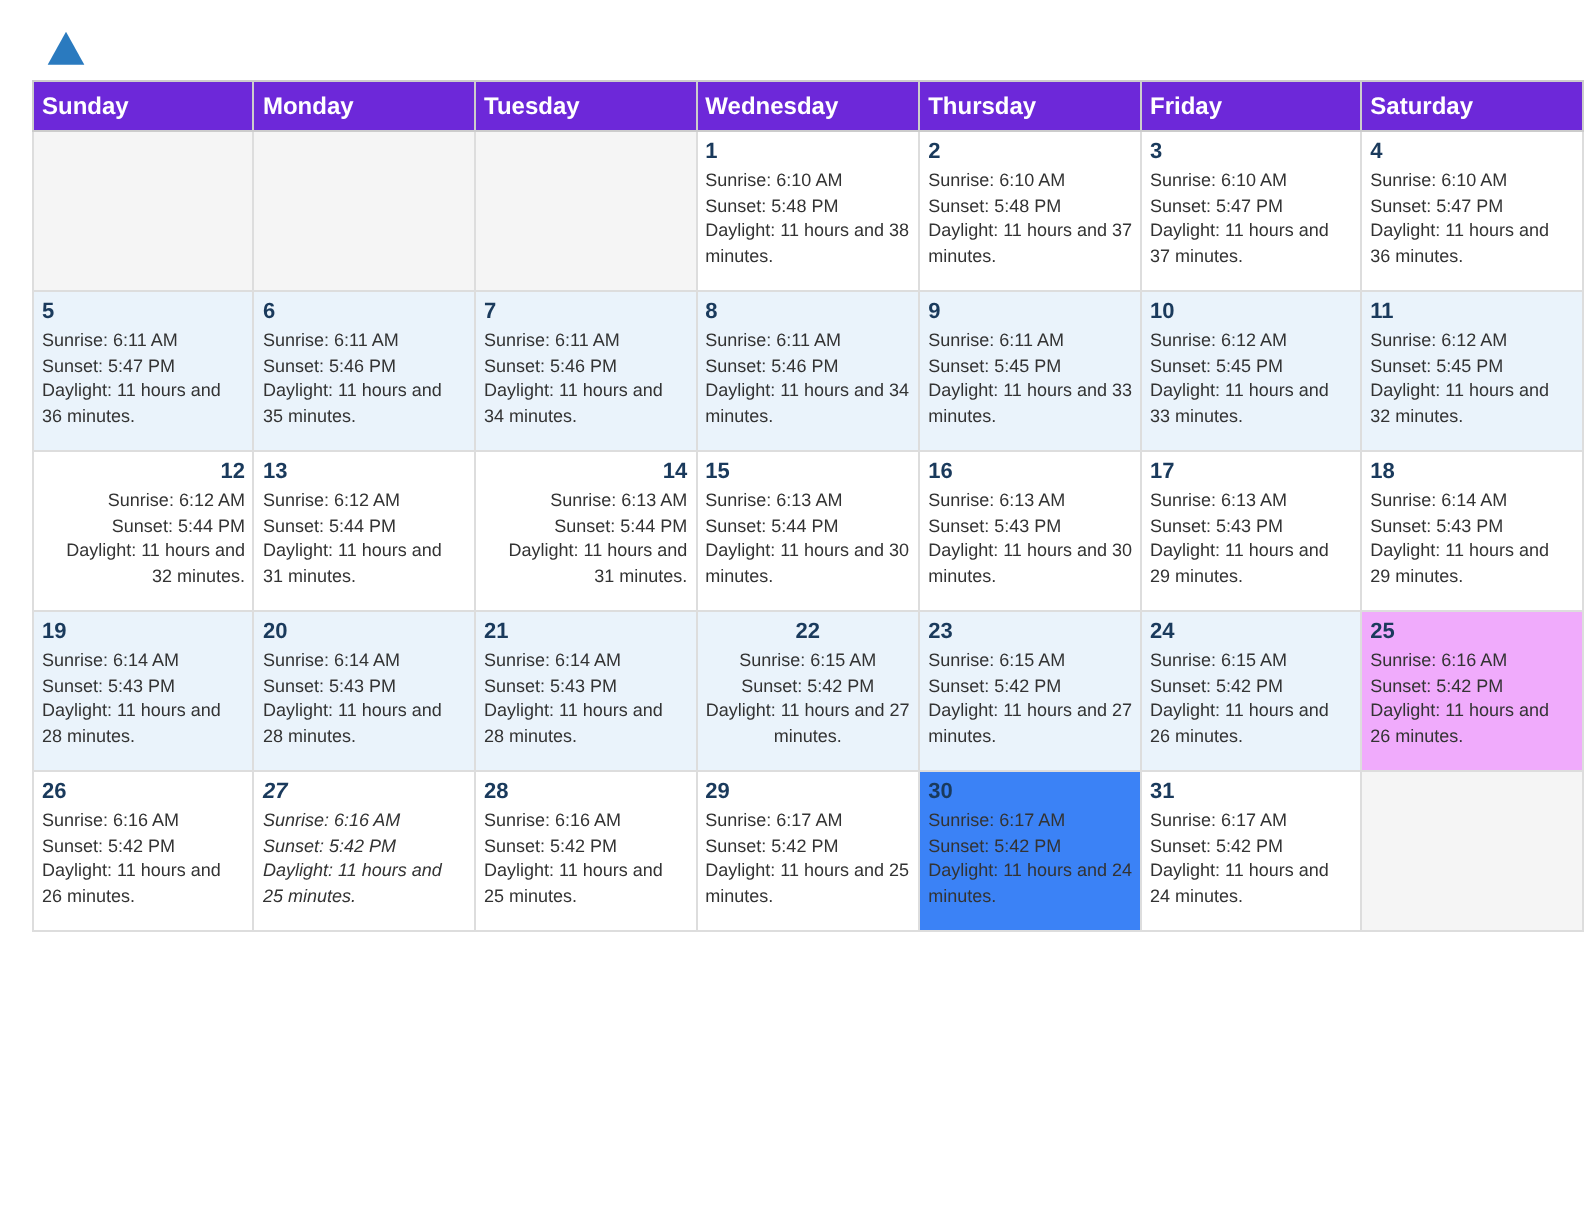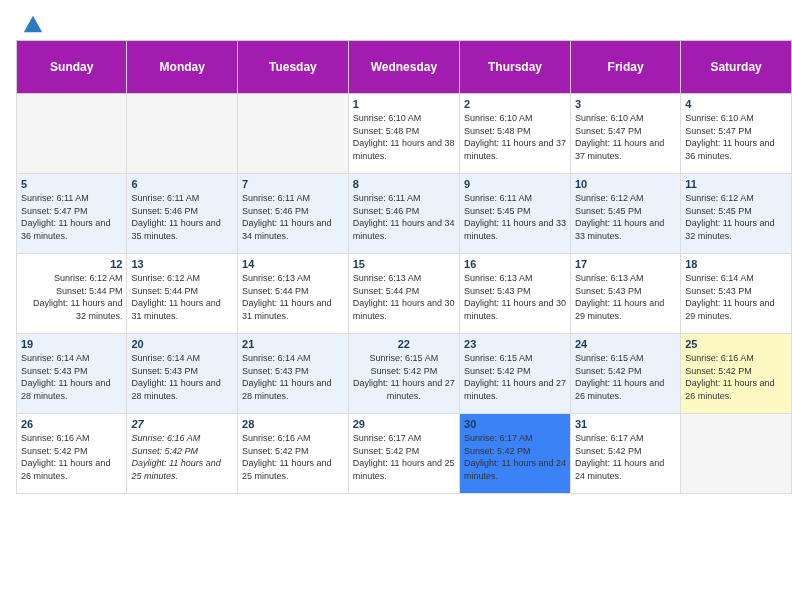--- a/index.html
+++ b/index.html
@@ -13,26 +13,26 @@
     .logo-icon { width: 22px; height: 22px; margin-left: 2px; }
 
     .title-block { text-align: right; }
     .month-title { font-size: 36px; font-weight: bold; color: #1a3a5c; line-height: 1.1; }
     .subtitle { font-size: 15px; color: #333; }
 
     .calendar { width: 100%; border-collapse: collapse; margin: 0 8px; }
     .calendar-wrap { padding: 0 8px 8px 8px; }
 
     .calendar th {
-      background: #a21caf;
+      background: #6d28d9;
       color: #fff;
       font-size: 12px;
       font-weight: bold;
-      padding: 19px 4px;
-      text-align: center;
+      padding: 5px 4px;
+      text-align: left;
       border: 1px solid #ccc;
     }
 
     .calendar td {
       vertical-align: top;
       border: 1px solid #ddd;
       padding: 4px 4px;
       font-size: 9.5px;
       color: #333;
       width: 113px;
@@ -133,21 +133,21 @@
         </tr>
         <tr>
           <td style="background: rgb(255, 255, 255); text-align: right;">
             <span class="day-num">12</span>
             <div class="day-info">Sunrise: 6:12 AM<br>Sunset: 5:44 PM<br>Daylight: 11 hours and 32 minutes.</div>
           </td>
           <td style="background: rgb(255, 255, 255);">
             <span class="day-num">13</span>
             <div class="day-info">Sunrise: 6:12 AM<br>Sunset: 5:44 PM<br>Daylight: 11 hours and 31 minutes.</div>
           </td>
-          <td style="background: rgb(255, 255, 255);">
+          <td style="background: rgb(255, 255, 255); text-align: right;">
             <span class="day-num">14</span>
             <div class="day-info">Sunrise: 6:13 AM<br>Sunset: 5:44 PM<br>Daylight: 11 hours and 31 minutes.</div>
           </td>
           <td style="background: rgb(255, 255, 255);">
             <span class="day-num">15</span>
             <div class="day-info">Sunrise: 6:13 AM<br>Sunset: 5:44 PM<br>Daylight: 11 hours and 30 minutes.</div>
           </td>
           <td style="background: rgb(255, 255, 255);">
             <span class="day-num">16</span>
             <div class="day-info">Sunrise: 6:13 AM<br>Sunset: 5:43 PM<br>Daylight: 11 hours and 30 minutes.</div>
@@ -179,21 +179,21 @@
             <div class="day-info">Sunrise: 6:15 AM<br>Sunset: 5:42 PM<br>Daylight: 11 hours and 27 minutes.</div>
           </td>
           <td style="background: rgb(234, 243, 251);">
             <span class="day-num">23</span>
             <div class="day-info">Sunrise: 6:15 AM<br>Sunset: 5:42 PM<br>Daylight: 11 hours and 27 minutes.</div>
           </td>
           <td style="background: rgb(234, 243, 251);">
             <span class="day-num">24</span>
             <div class="day-info">Sunrise: 6:15 AM<br>Sunset: 5:42 PM<br>Daylight: 11 hours and 26 minutes.</div>
           </td>
-          <td style="background: #fef9c3;">
+          <td style="background: #f0abfc;">
             <span class="day-num">25</span>
             <div class="day-info">Sunrise: 6:16 AM<br>Sunset: 5:42 PM<br>Daylight: 11 hours and 26 minutes.</div>
           </td>
         </tr>
         <tr>
           <td style="background: rgb(255, 255, 255); margin-top: 44px;">
             <span class="day-num">26</span>
             <div class="day-info">Sunrise: 6:16 AM<br>Sunset: 5:42 PM<br>Daylight: 11 hours and 26 minutes.</div>
           </td>
           <td style="background: rgb(255, 255, 255); font-style: italic;">

